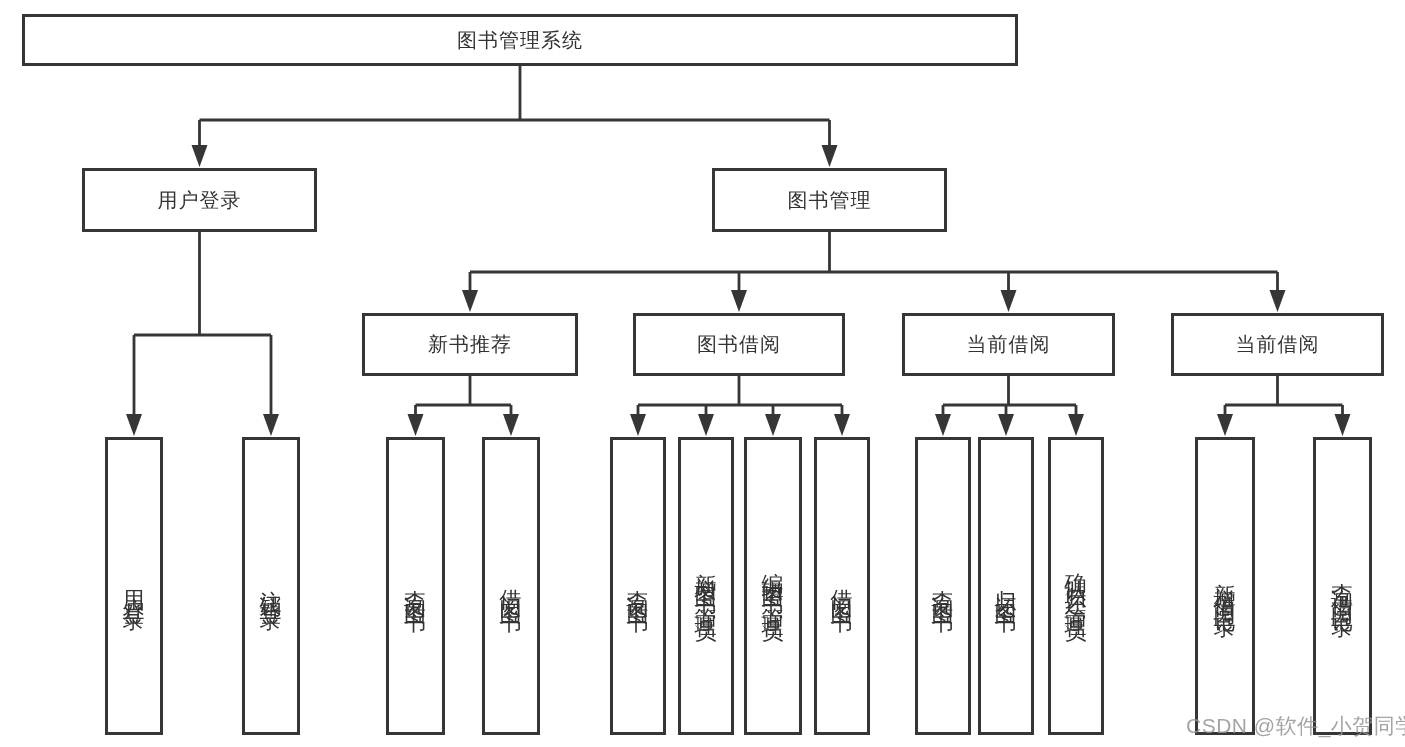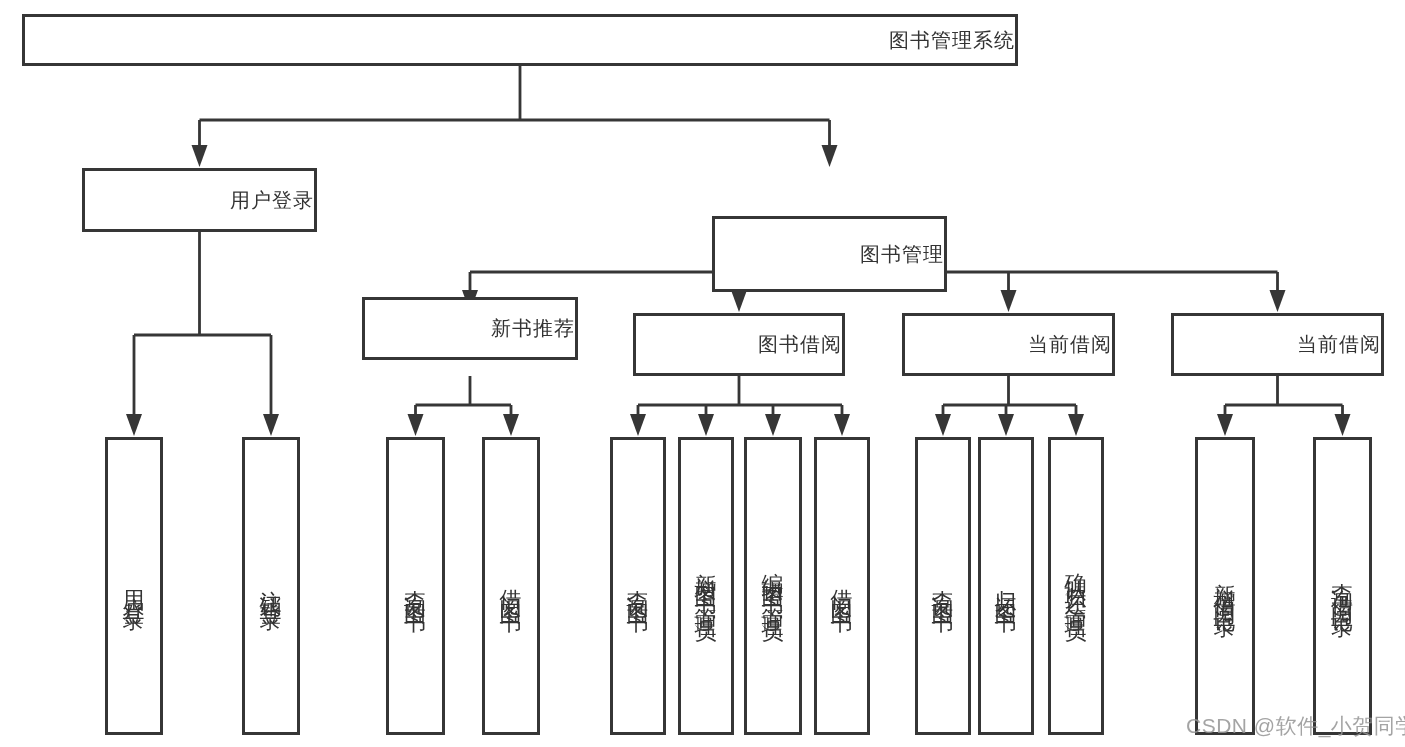--- a/index.html
+++ b/index.html
@@ -19,21 +19,21 @@
   }
   #connectors path { stroke: #363636; stroke-width: 2.8; fill: none; }
   #connectors polygon { fill: #363636; stroke: none; }
   .hbox {
     position: absolute;
     box-sizing: border-box;
     border: 3px solid #363636;
     background: #ffffff;
     display: flex;
     align-items: center;
-    justify-content: flex-end;
+    justify-content: center;
     z-index: 1;
     color: #333333;
     font-size: 20px;
     letter-spacing: 1px;
   }
   .leaf {
     position: absolute;
     top: 437px;
     height: 298px;
     box-sizing: border-box;
@@ -105,25 +105,25 @@
     <polygon points="1334.5,414 1350.5,414 1342.5,436"></polygon>
   </svg>
 
   <div class="hbox" style="left:22px; top:14px; width:996px; height:52px;">
     <span>图书管理系统</span>
   </div>
 
   <div class="hbox" style="left:82px; top:168px; width:235px; height:64px;">
     <span>用户登录</span>
   </div>
-  <div class="hbox" style="left:712px; top:168px; width:235px; height:76px;margin-top:48px;">
+  <div class="hbox" style="left:712px; top:168px; width:235px; height:64px;">
     <span>图书管理</span>
   </div>
 
-  <div class="hbox" style="left:362px; top:297px; width:216px; height:63px;">
+  <div class="hbox" style="left:362px; top:313px; width:216px; height:63px;">
     <span>新书推荐</span>
   </div>
   <div class="hbox" style="left:902px; top:313px; width:213px; height:63px;">
     <span>当前借阅</span>
   </div>
   <div class="hbox" style="left:633px; top:313px; width:212px; height:63px;">
     <span>图书借阅</span>
   </div>
   <div class="hbox" style="left:1171px; top:313px; width:213px; height:63px;">
     <span>当前借阅</span>

